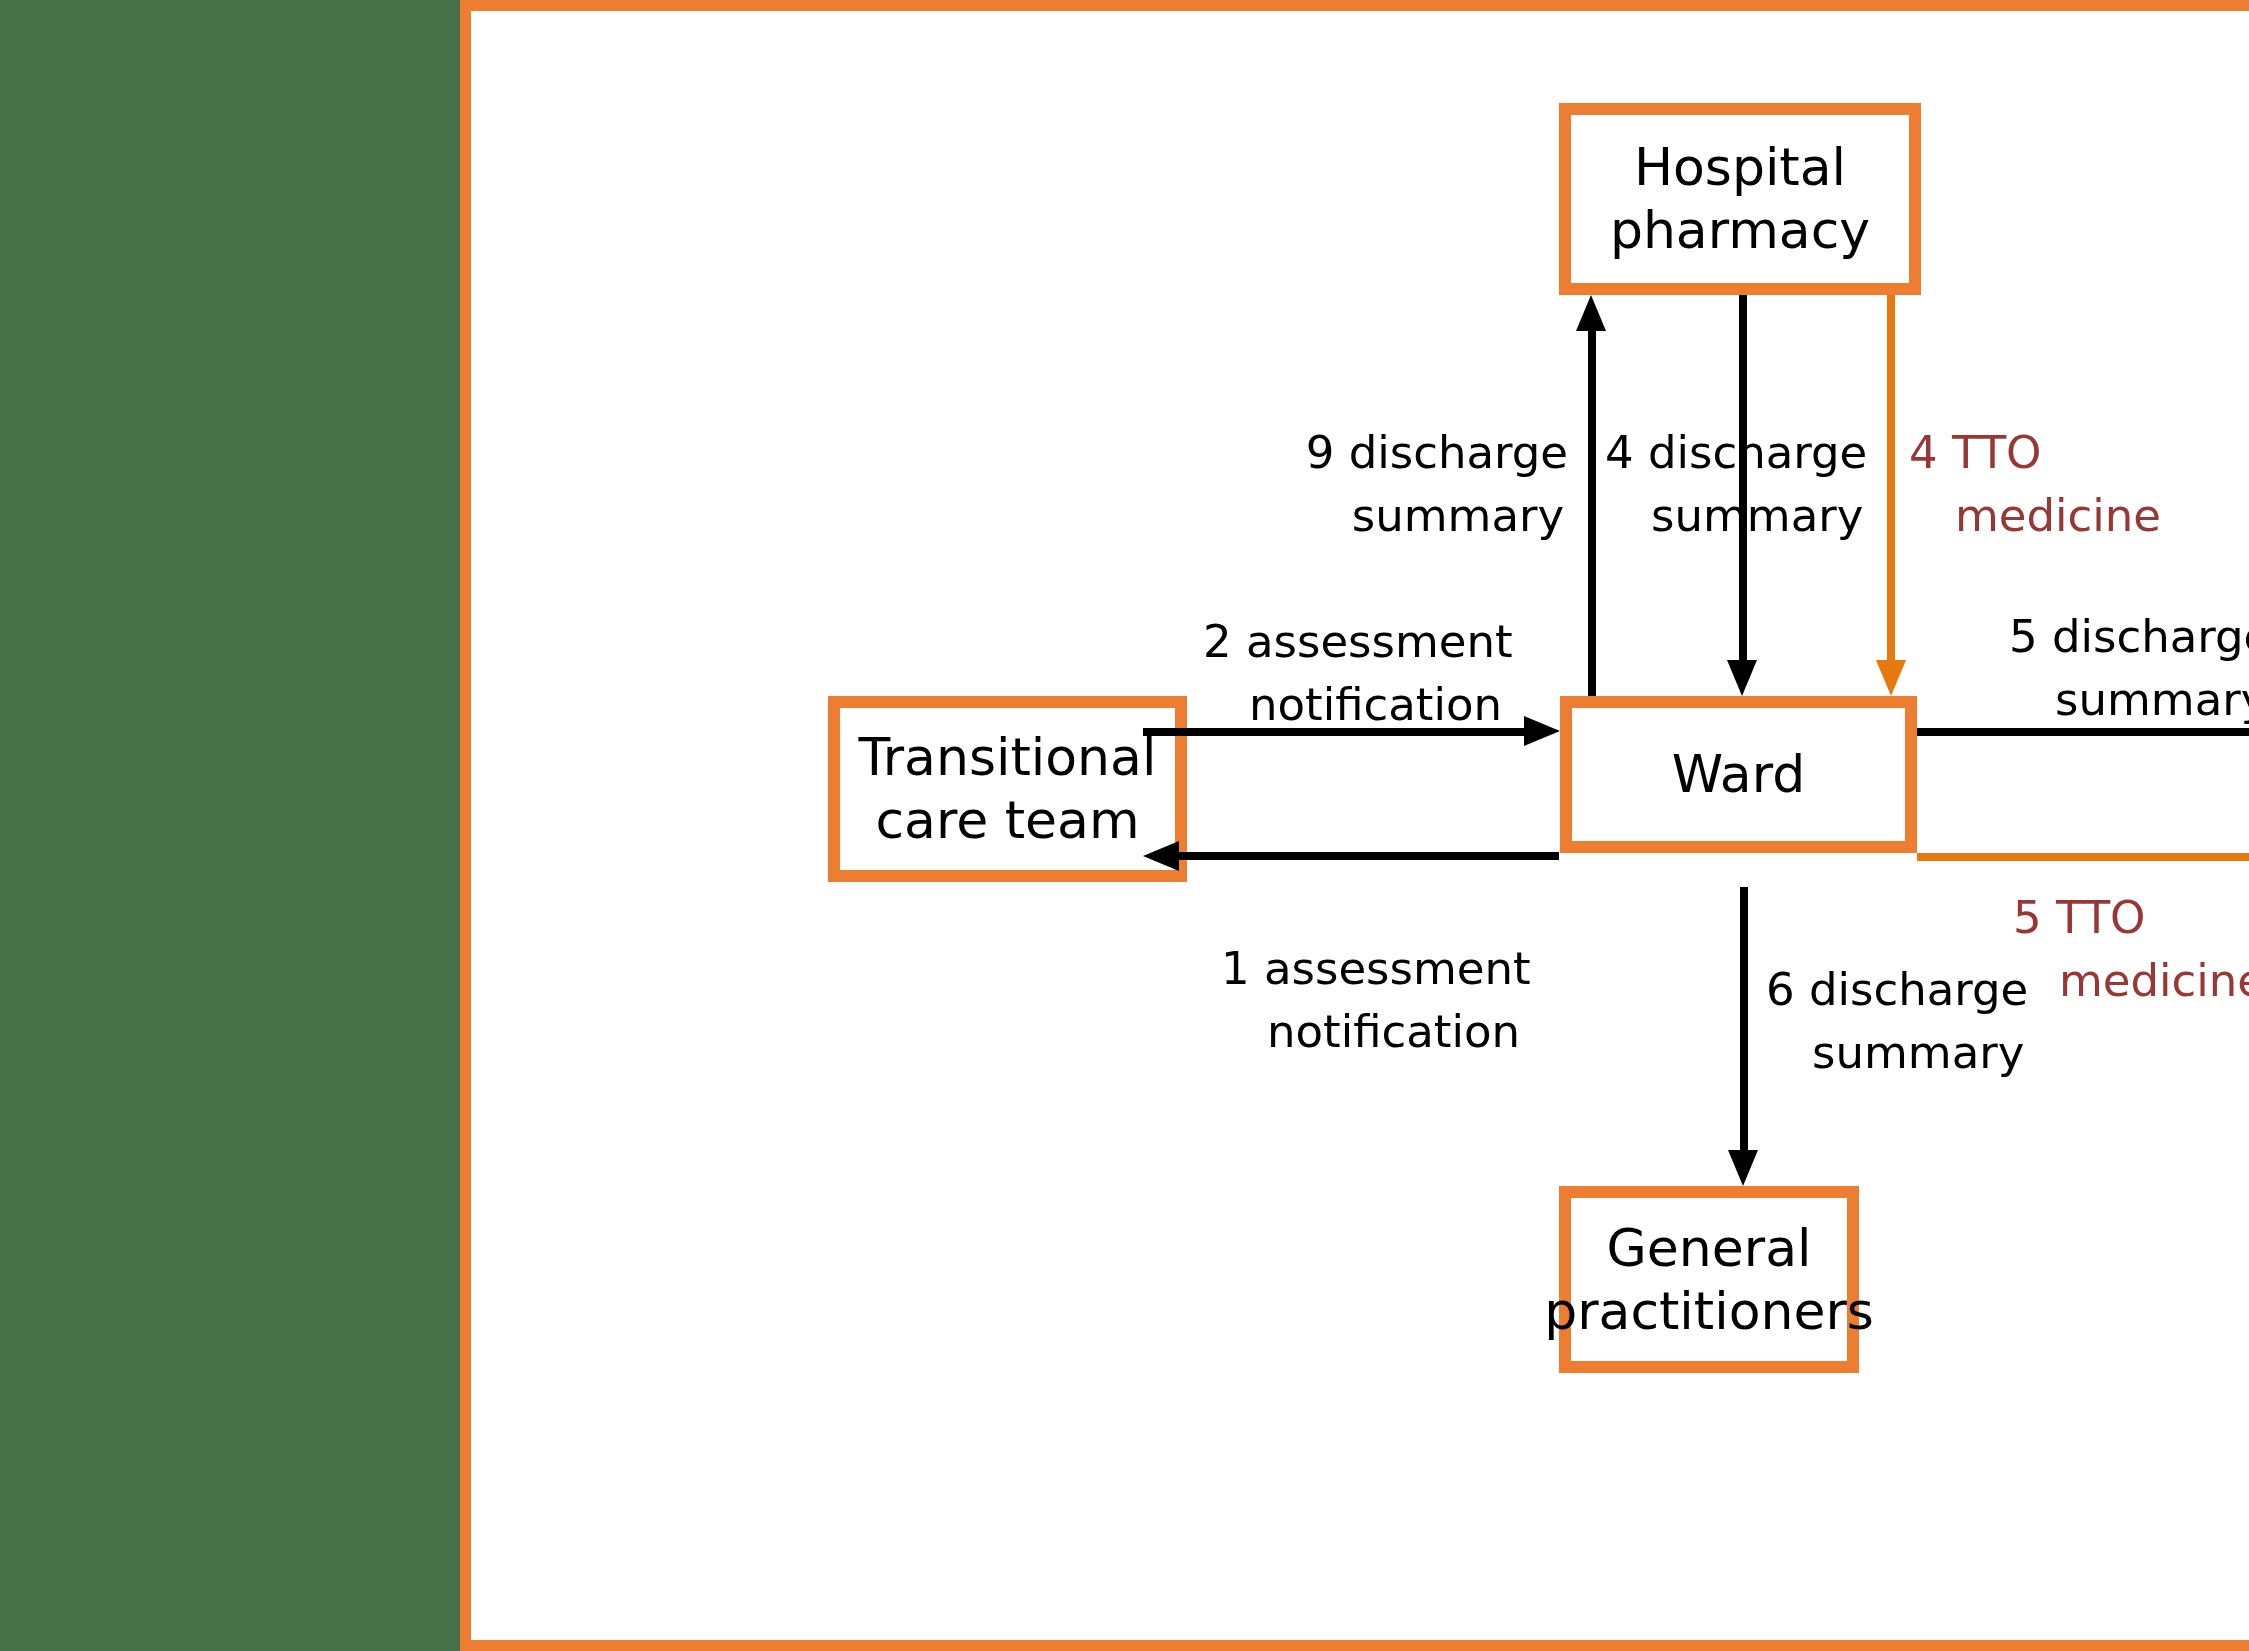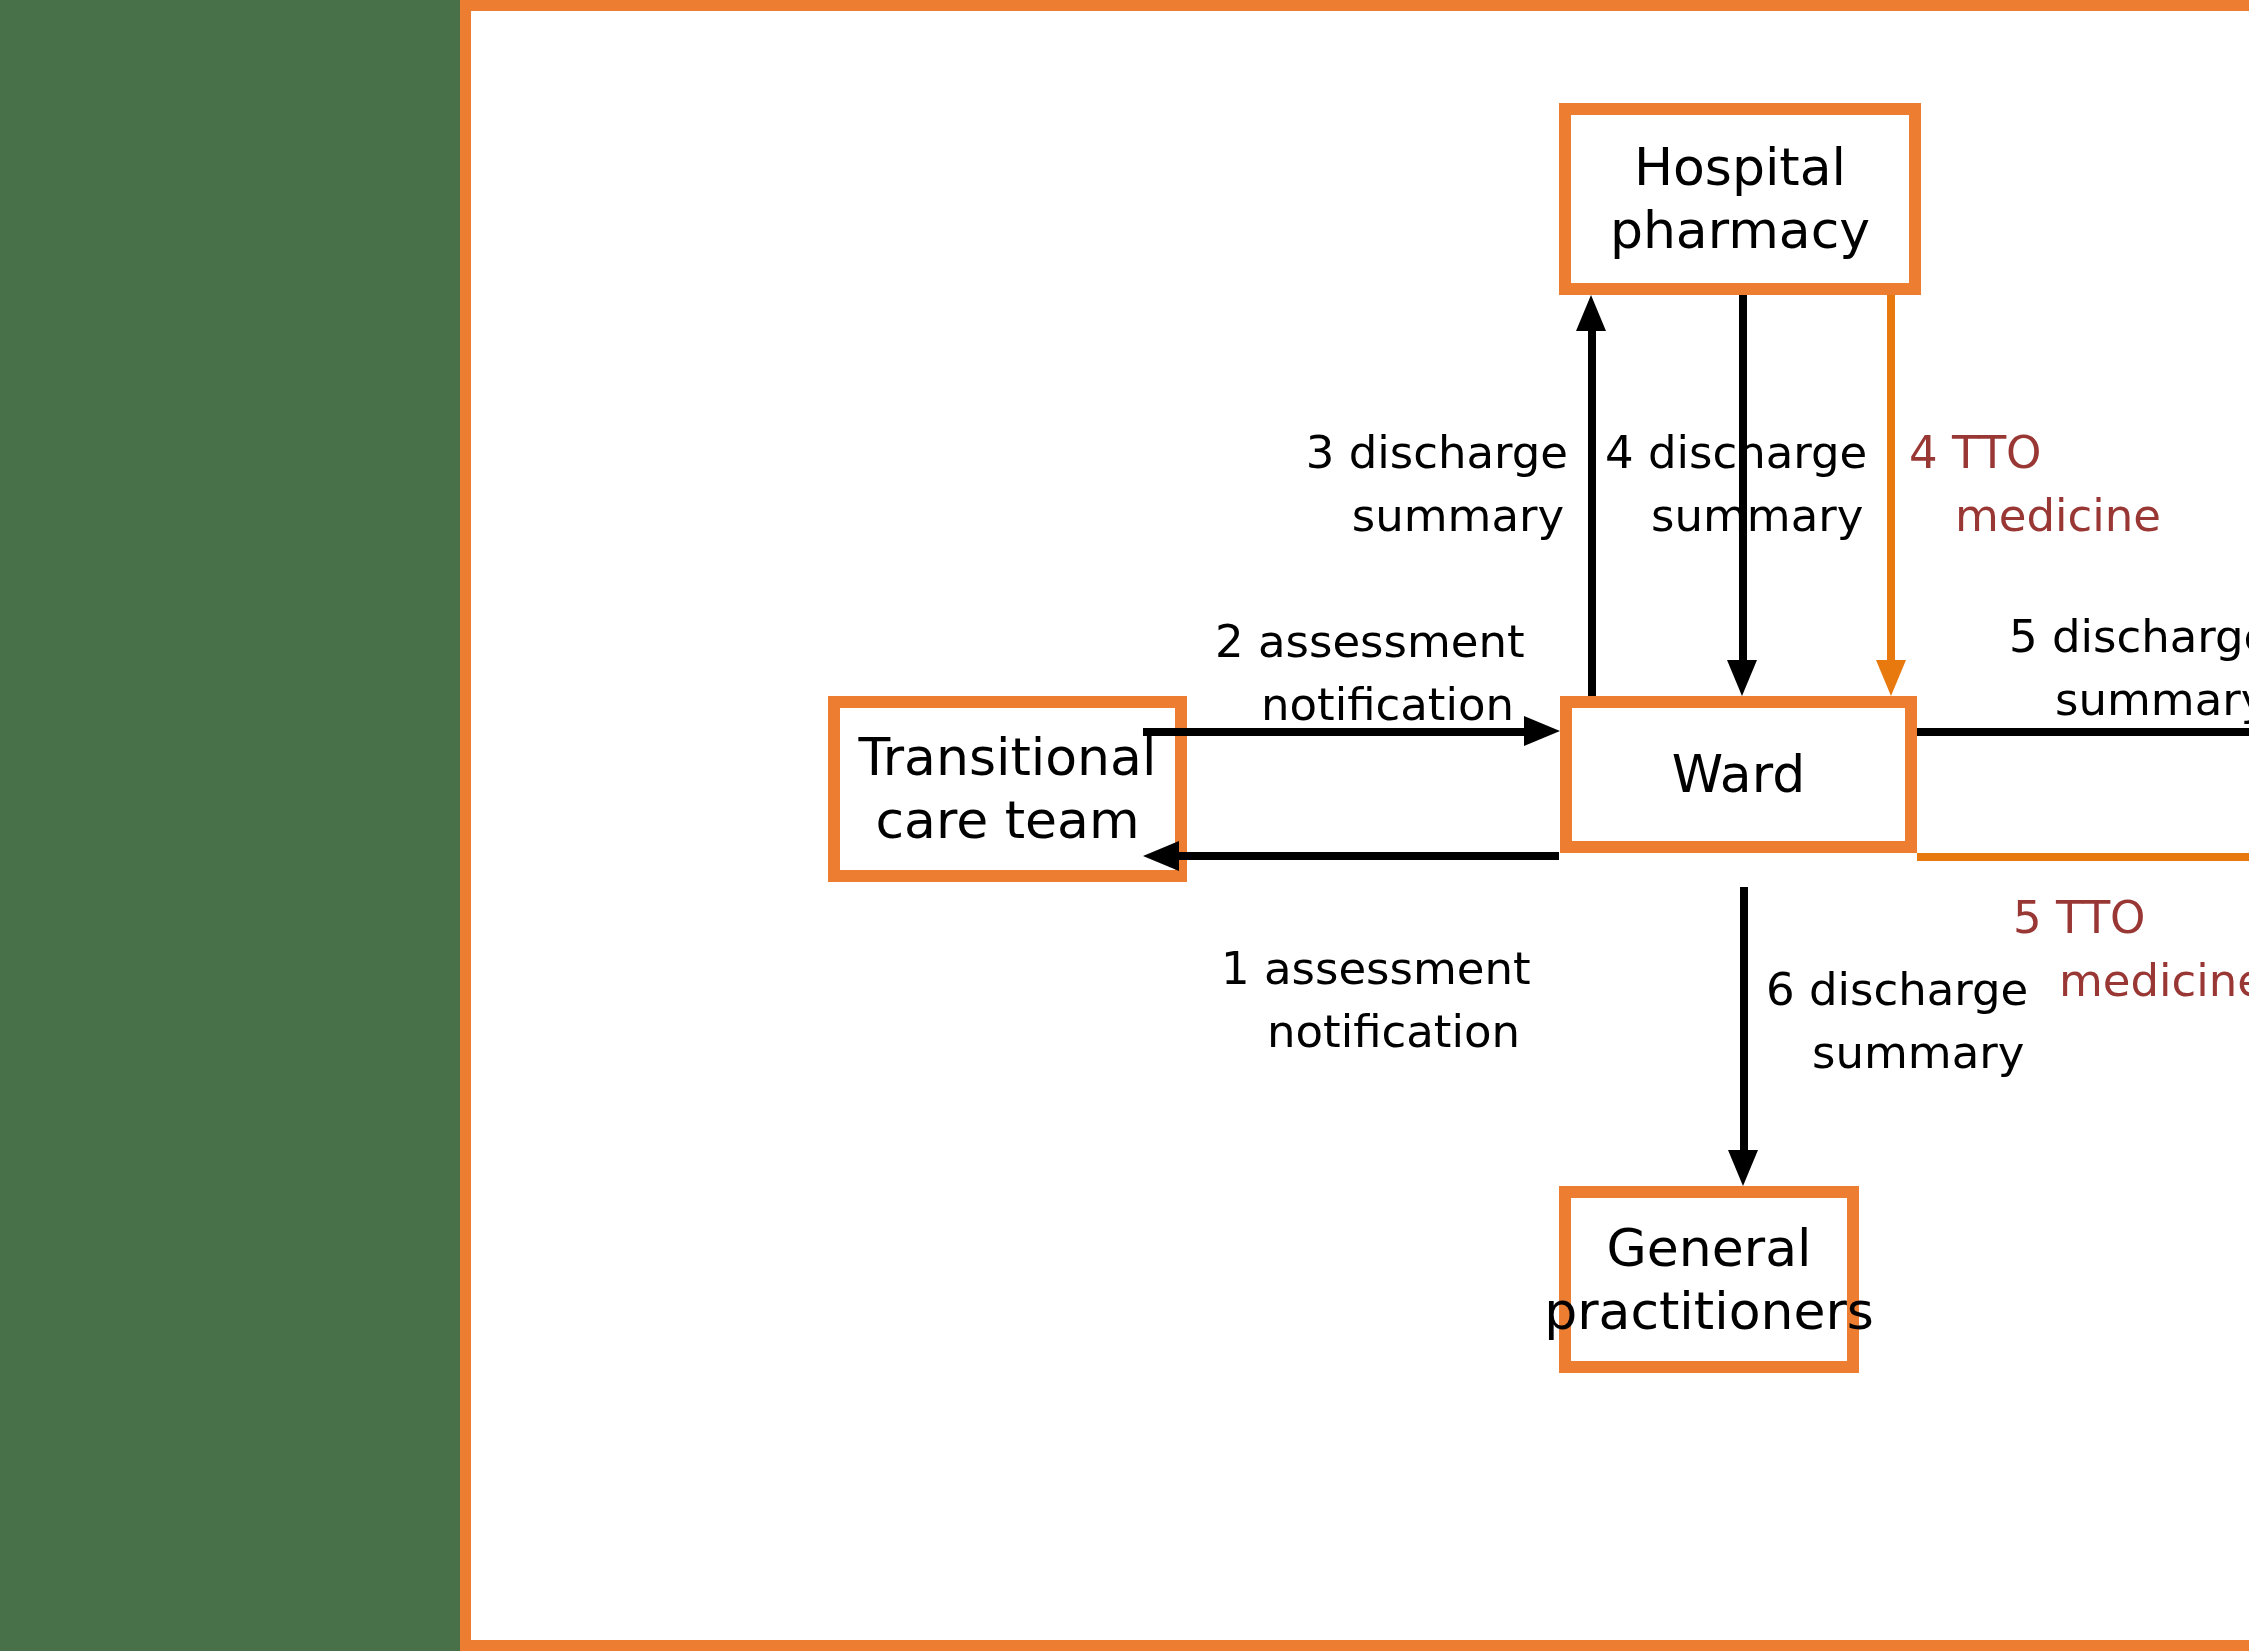--- a/index.html
+++ b/index.html
@@ -102,35 +102,35 @@
   <div class="head l" style="left:1143px; top:841px;"></div>
 
   <div class="hline" style="left:1917px; top:728px; width:386px;"></div>
 
   <div class="hline orange-line" style="left:1917px; top:853px; width:386px;"></div>
 
   <div class="vline" style="left:1740px; top:887px; height:265px;"></div>
   <div class="head d" style="left:1728px; top:1150px;"></div>
 
   <div class="lbl" style="right:1975px; top:421px;">
-    <div>3 discharge</div>
+    <div>9 discharge</div>
     <div class="ind">summary</div>
   </div>
 
   <div class="lbl" style="left:1605px; top:421px;">
     <div>4 discharge</div>
     <div class="ind">summary</div>
   </div>
 
   <div class="lbl maroon" style="left:1909px; top:421px;">
     <div>4 TTO</div>
     <div class="ind">medicine</div>
   </div>
 
-  <div class="lbl" style="left:1203px; top:610px;margin-left:12px;">
+  <div class="lbl" style="left:1203px; top:610px;">
     <div>2 assessment</div>
     <div class="ind">notification</div>
   </div>
 
   <div class="lbl" style="left:1221px; top:937px;">
     <div>1 assessment</div>
     <div class="ind">notification</div>
   </div>
 
   <div class="lbl" style="left:2009px; top:605px;">

